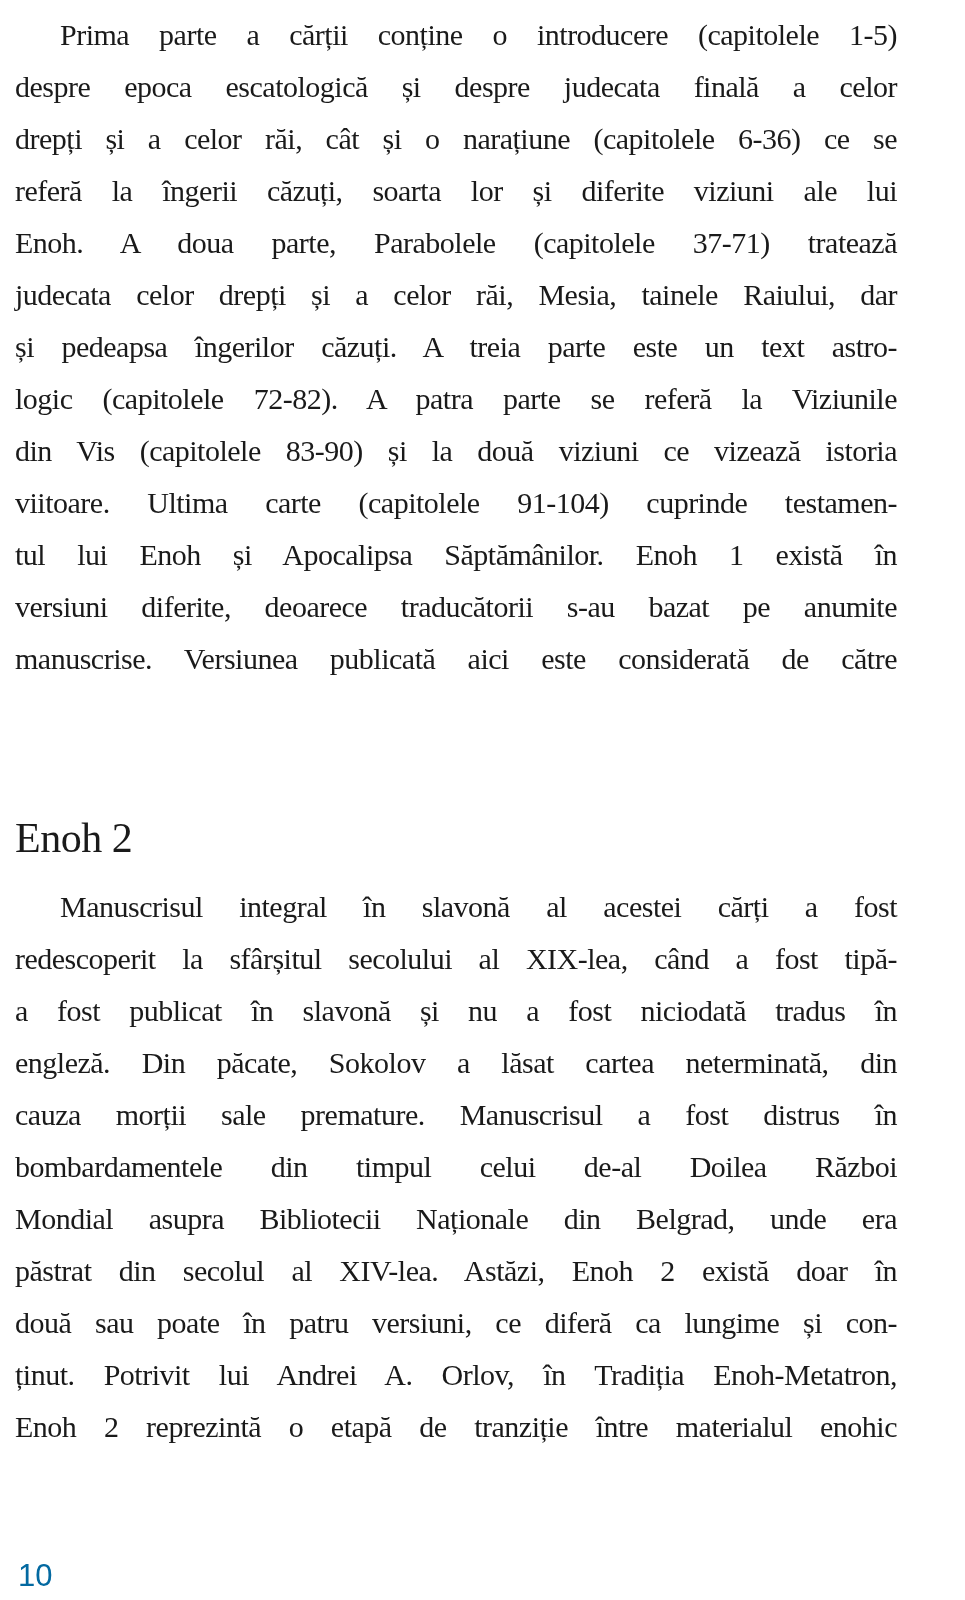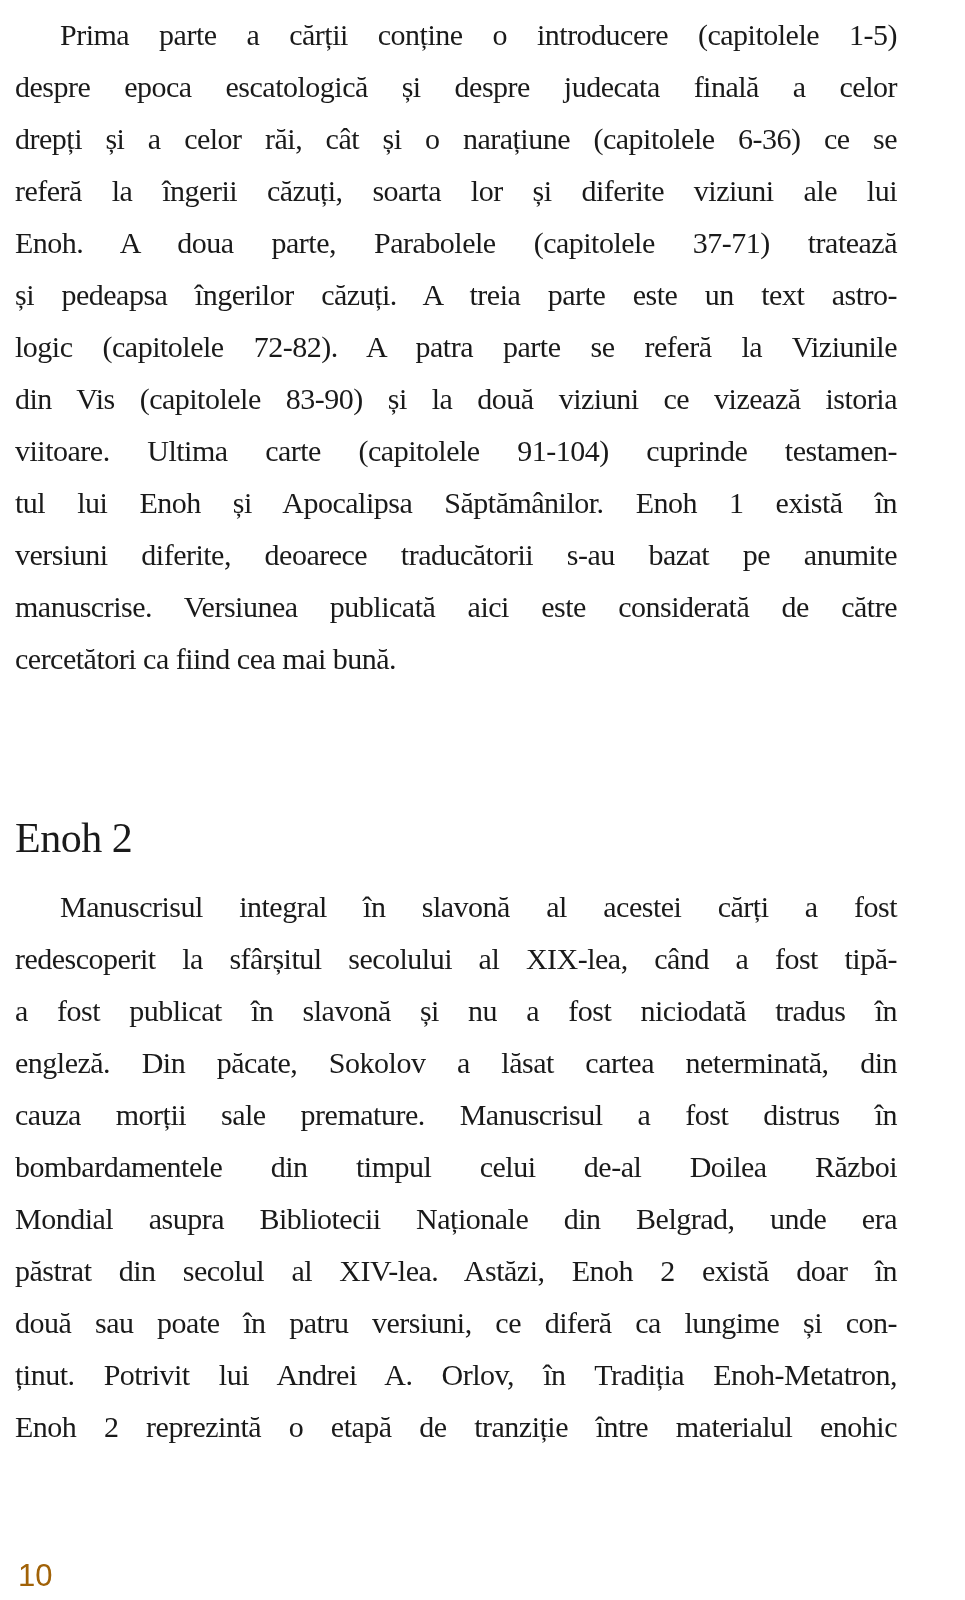--- a/index.html
+++ b/index.html
@@ -53,21 +53,21 @@
   }
   .footer {
     position: absolute;
     left: 18px;
     top: 1558px;
     width: 900px;
     height: 40px;
     font-family: "Liberation Sans", "DejaVu Sans", sans-serif;
     font-size: 31px;
     line-height: 36px;
-    color: #a16207;
+    color: #0369a1;
   }
   .footer .pagenum {
     position: absolute;
     left: 0;
   }
   .footer .author {
     position: absolute;
     left: 85px;
   }
 </style>
@@ -75,28 +75,28 @@
 <body>
 
 <div class="page">
 
   <section class="para" id="paragraph-1">
       <div class="line indent">Prima parte a cărții conține o introducere (capitolele 1-5)</div>
       <div class="line">despre epoca escatologică și despre judecata finală a celor</div>
       <div class="line">drepți și a celor răi, cât și o narațiune (capitolele 6-36) ce se</div>
       <div class="line">referă la îngerii căzuți, soarta lor și diferite viziuni ale lui</div>
       <div class="line">Enoh. A doua parte, Parabolele (capitolele 37-71) tratează</div>
+      <div class="line">judecata celor drepți și a celor răi, Mesia, tainele Raiului, dar</div>
       <div class="line">și pedeapsa îngerilor căzuți. A treia parte este un text astro-</div>
       <div class="line">logic (capitolele 72-82). A patra parte se referă la Viziunile</div>
       <div class="line">din Vis (capitolele 83-90) și la două viziuni ce vizează istoria</div>
       <div class="line">viitoare. Ultima carte (capitolele 91-104) cuprinde testamen-</div>
       <div class="line">tul lui Enoh și Apocalipsa Săptămânilor. Enoh 1 există în</div>
       <div class="line">versiuni diferite, deoarece traducătorii s-au bazat pe anumite</div>
       <div class="line">manuscrise. Versiunea publicată aici este considerată de către</div>
-      <div class="line last">cercetători ca fiind cea mai bună.</div>
     </section>
 
   <h2 class="heading">Enoh 2</h2>
 
   <section class="para" id="paragraph-2">
       <div class="line indent">Manuscrisul integral în slavonă al acestei cărți a fost</div>
       <div class="line">redescoperit la sfârșitul secolului al XIX-lea, când a fost tipă-</div>
       <div class="line">a fost publicat în slavonă și nu a fost niciodată tradus în</div>
       <div class="line">engleză. Din păcate, Sokolov a lăsat cartea neterminată, din</div>
       <div class="line">cauza morții sale premature. Manuscrisul a fost distrus în</div>

